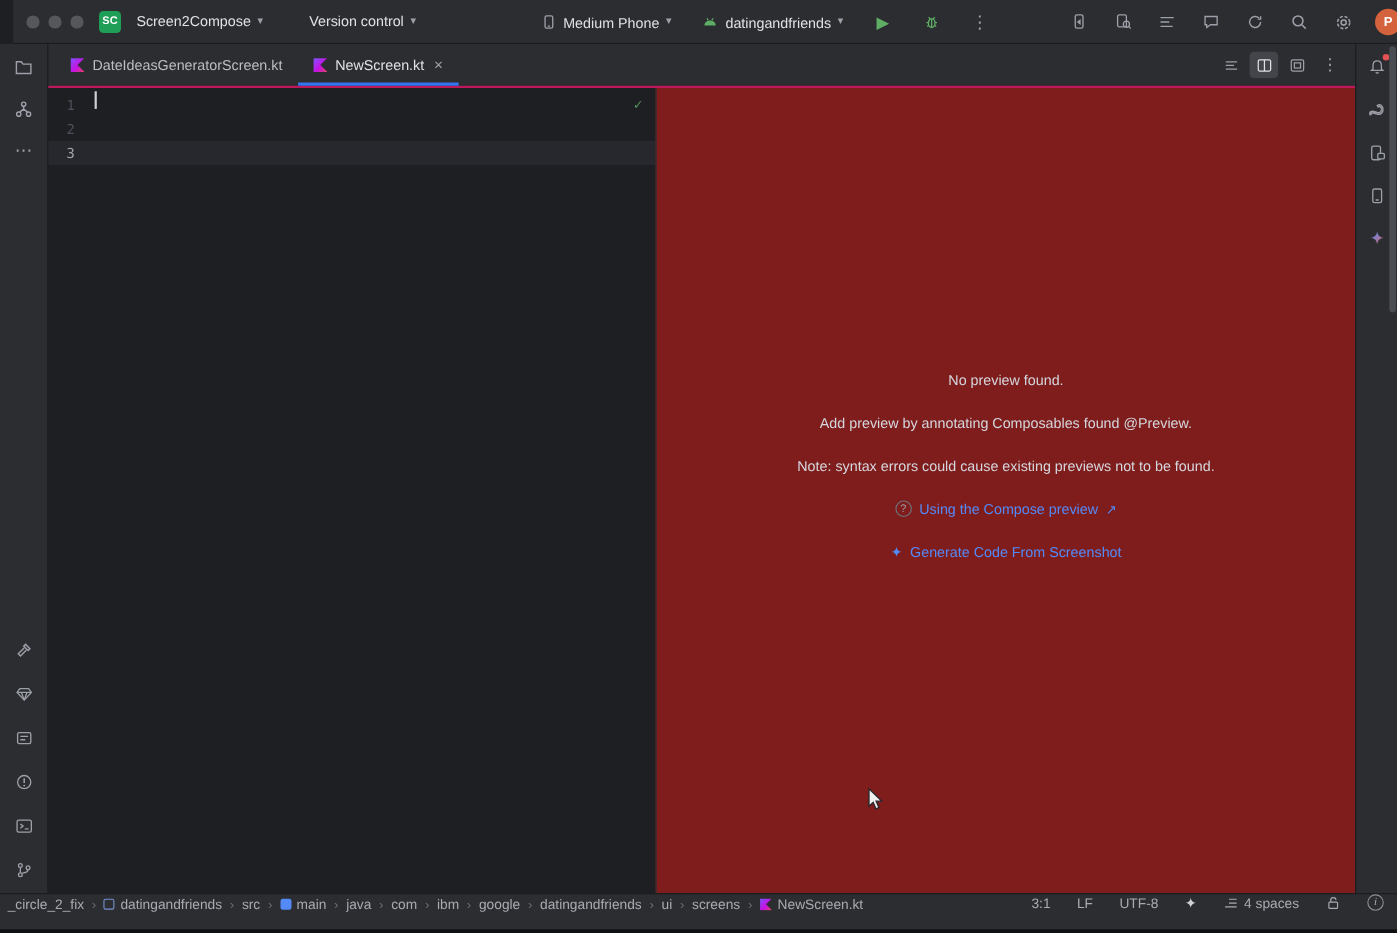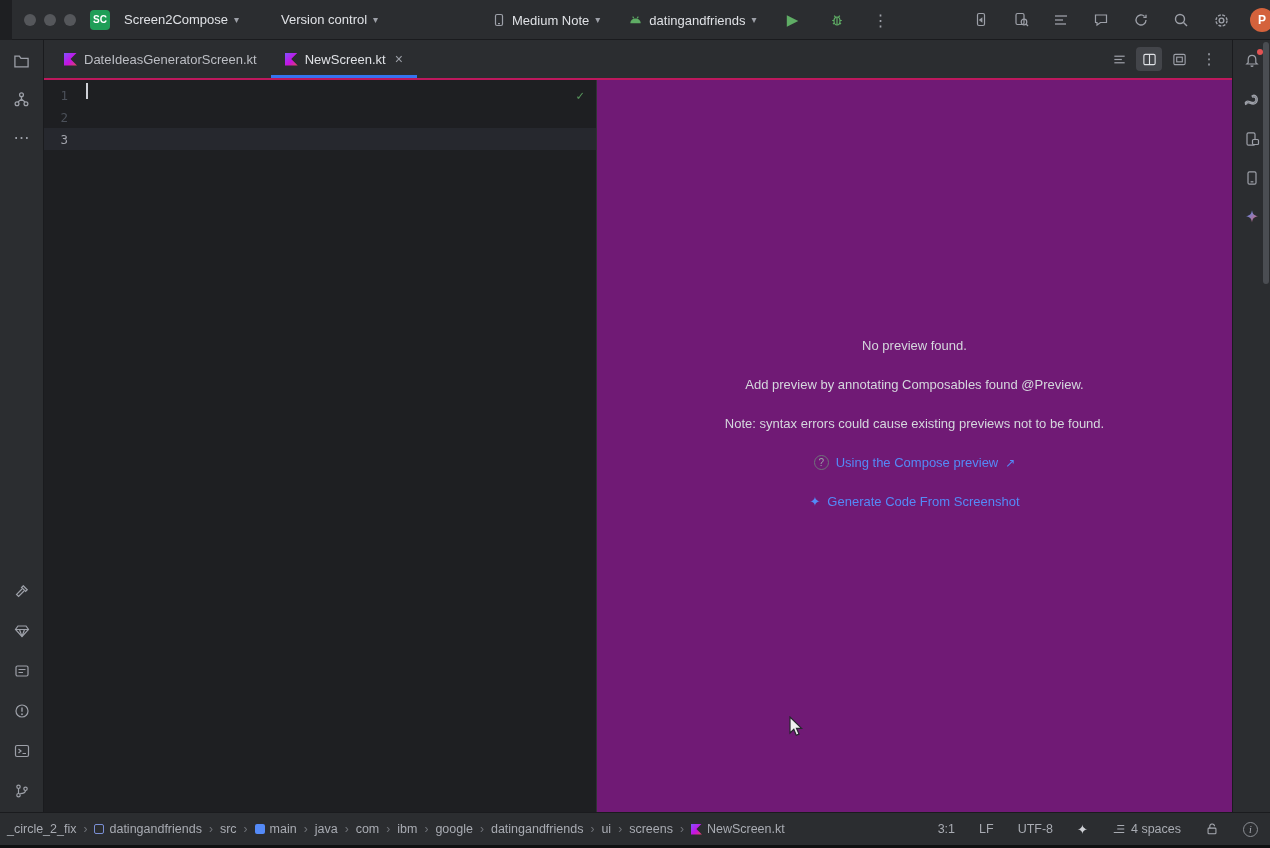--- a/index.html
+++ b/index.html
@@ -58,21 +58,21 @@
   .ed-line.current { background:#26282e; }
   .ln { width:24px; text-align:right; color:#4b5059; font-size:12.5px; flex:0 0 24px; }
   .ed-line.current .ln { color:#a1a3ab; }
   .code { margin-left:42px; font-size:13px; color:#bcbec4; position:relative; }
   .kw { color:#cf8e6d; }
   .caret { position:absolute; left:42px; top:3px; width:1.5px; height:16px; background:#ced0d6; }
   .inspect-ok { position:absolute; top:8px; right:12px; color:#57965c; font-size:13px; }
 
   
   .preview { position:absolute; left:596px; top:80px; width:636px; height:732px;
-    background:#701a75; border-left:1px solid #303236; }
+    background:#7f1d1d; border-left:1px solid #303236; }
   .pv-content { padding-top:258px; display:flex; flex-direction:column; align-items:center; }
   .pv-msg { color:#d5d7dd; margin-bottom:24px; }
   .pv-link-row { display:flex; align-items:center; gap:7px; margin-bottom:24px; }
   .pv-link { color:#548af7; }
   .q-circle { width:15px; height:15px; border-radius:50%; border:1px solid #6f737a; color:#9da0a8;
     font-size:10px; display:flex; align-items:center; justify-content:center; }
   .ext { color:#548af7; font-size:12px; }
   .spark-blue { color:#548af7; font-size:13px; }
 
   
@@ -80,21 +80,21 @@
     background:#2b2d30; border-left:1px solid #1a1b1e; }
   .rs-top { padding-top:8px; display:flex; flex-direction:column; align-items:center; gap:13px; }
   .rs-btn { width:28px; height:26px; display:flex; align-items:center; justify-content:center;
     color:#9da0a8; position:relative; }
   .red-dot { position:absolute; top:1px; right:3px; width:6px; height:6px; border-radius:50%; background:#e35252; }
   .scroll-thumb { position:absolute; right:1px; top:2px; width:6px; height:242px;
     background:#4a4d52; border-radius:3px; }
 
   
   .statusbar { position:absolute; left:0; bottom:3px; width:1270px; height:33px; background:#2b2d30;
-    border-top:1px solid #1a1b1e; display:flex; align-items:center; font-size:12.5px;
+    border-top:1px solid #1a1b1e; display:flex; align-items:flex-start; font-size:12.5px;
     color:#a8abb2; padding:0 12px 0 4px; }
   .crumbs { display:flex; align-items:center; gap:3px; white-space:nowrap; }
   .crumb { display:flex; align-items:center; gap:5px; padding:2px 3px; border-radius:3px; }
   .crumb-sep { color:#6e7177; font-size:12px; padding:0 1px; }
   .mod-icon { width:10px; height:10px; border:1.5px solid #7a8fd4; border-radius:2px; }
   .src-icon { width:10px; height:10px; background:#548af7; border-radius:2px; }
   .kotlin-sm { width:11px; height:11px;
     background:linear-gradient(135deg,#7f52ff 0%,#c711e1 55%,#e44857 100%);
     clip-path:polygon(0 0,100% 0,50% 50%,100% 100%,0 100%); }
   .sb-right { margin-left:auto; display:flex; align-items:center; gap:24px; color:#a8abb2; }
@@ -127,21 +127,21 @@
   </div>
 
   <div class="tb-mid">
     <div class="tb-group">
       <span>
         <svg width="14" height="14" viewBox="0 0 14 14" fill="none" stroke="#9da0a8" stroke-width="1.2">
           <rect x="3.5" y="1.5" width="7" height="11" rx="1.5"></rect>
             <line x1="6" y1="10.7" x2="8" y2="10.7"></line>
         </svg>
       </span>
-      <span>Medium Note</span>
+      <span>Medium Phone</span>
       <span class="chev">▾</span>
     </div>
     <div class="tb-group">
       <span>
         <svg width="15" height="14" viewBox="0 0 16 14">
           <path d="M2.5 10.5c0-3.1 2.5-5 5.5-5s5.5 1.9 5.5 5z" fill="#5fad65"></path>
           <line x1="5" y1="3.4" x2="6.2" y2="5.2" stroke="#5fad65" stroke-width="1.2"></line>
           <line x1="11" y1="3.4" x2="9.8" y2="5.2" stroke="#5fad65" stroke-width="1.2"></line>
         </svg>
       </span>

